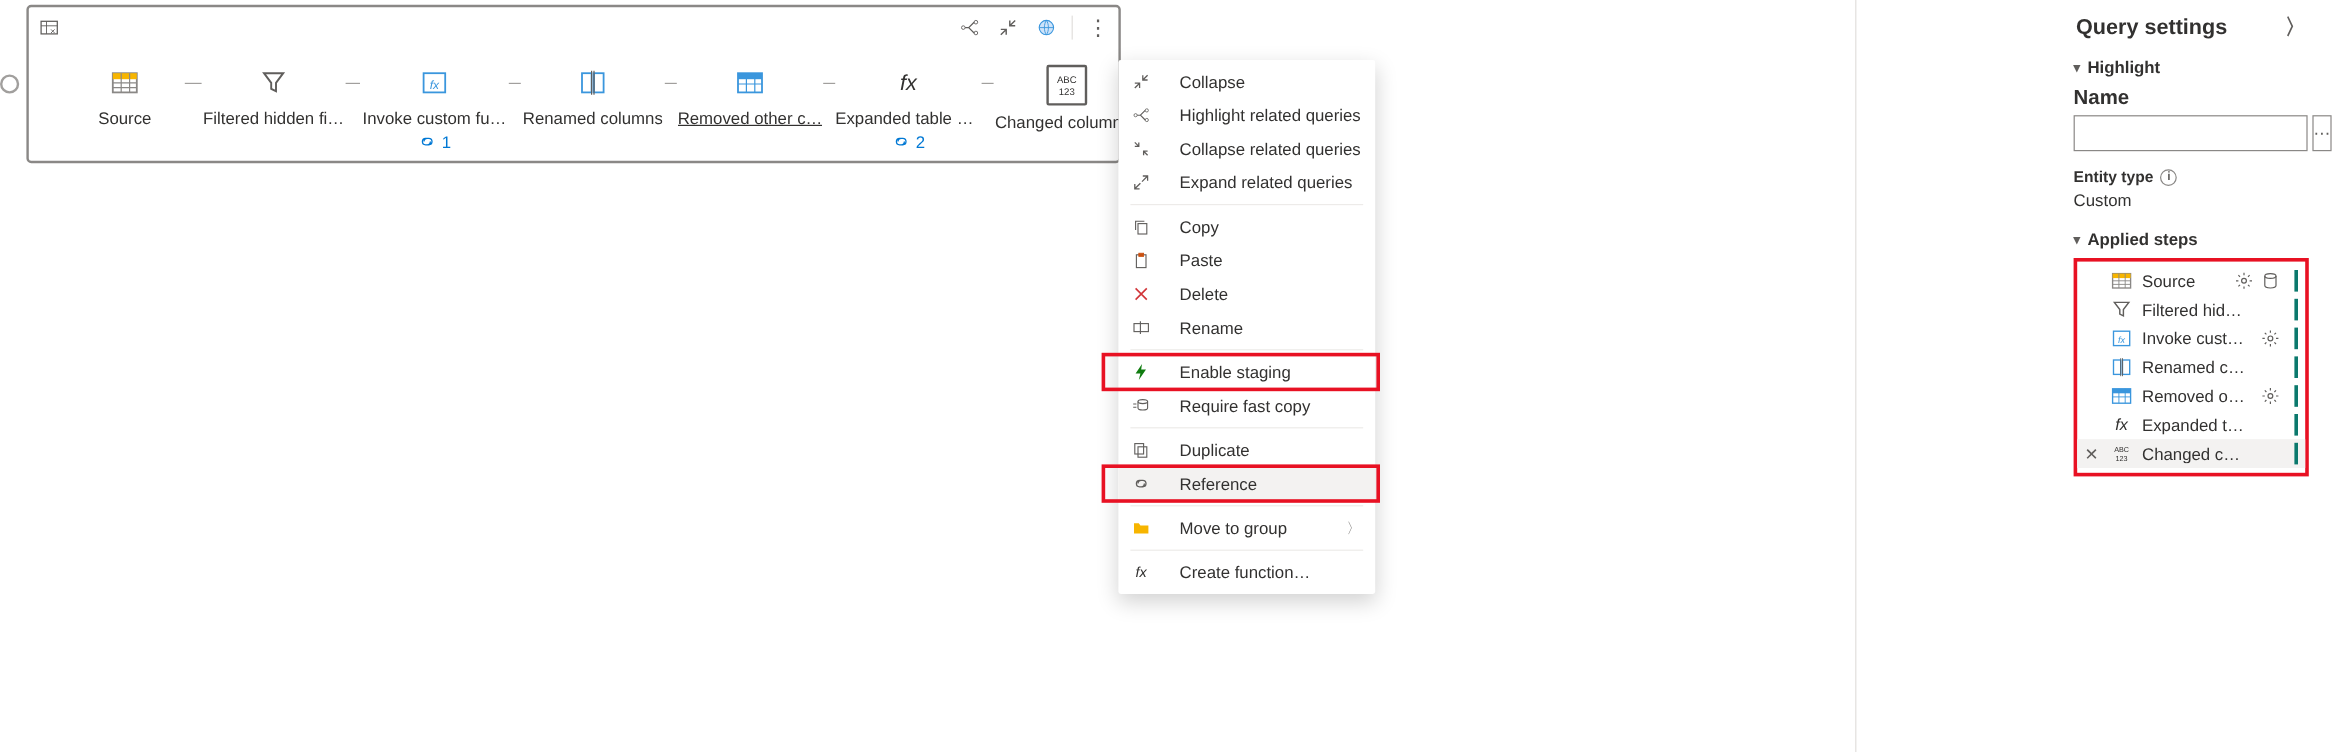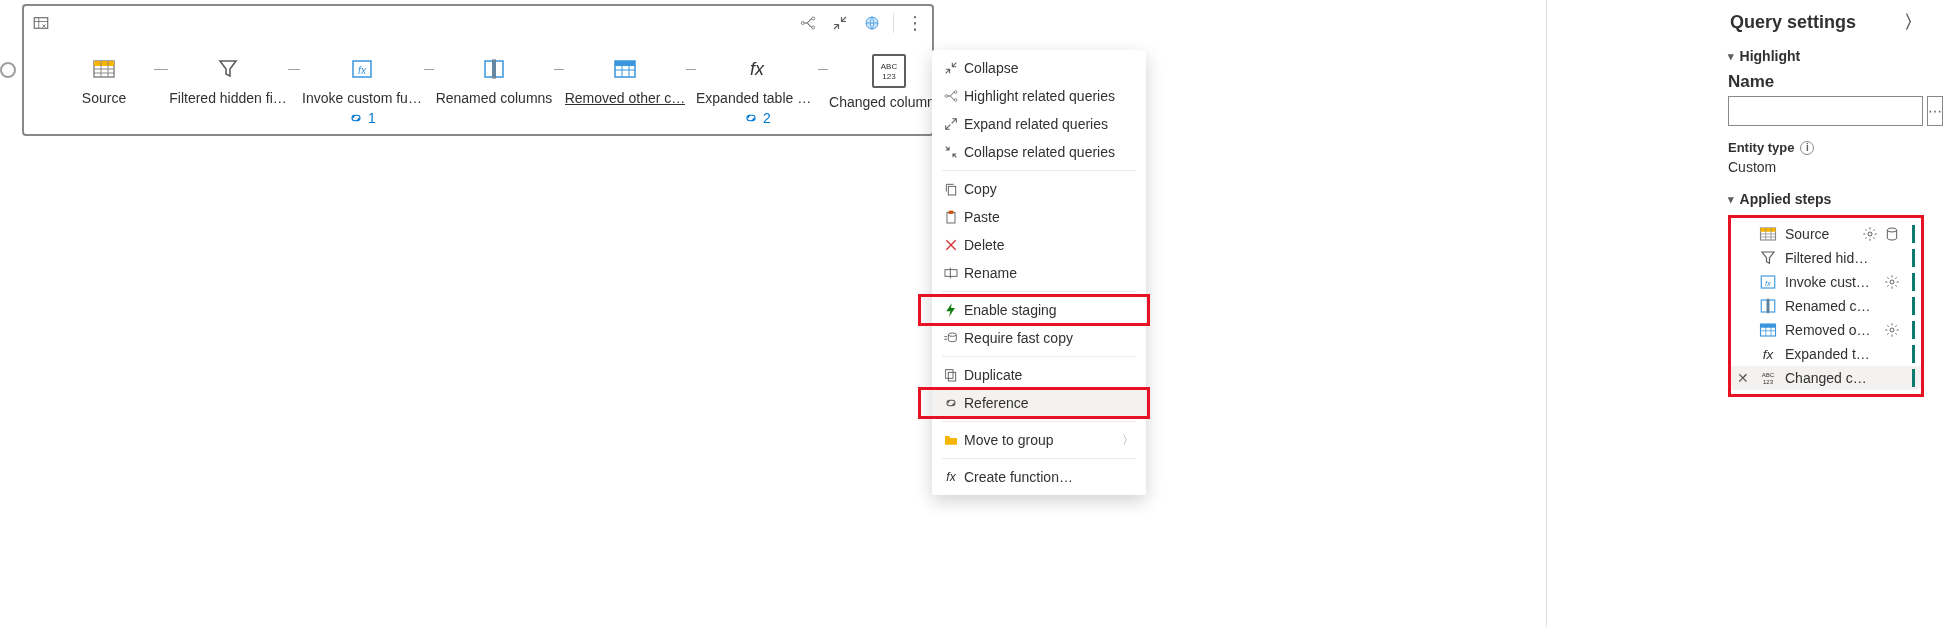--- a/index.html
+++ b/index.html
@@ -138,21 +138,21 @@
     width: 214px;
     background: #fff;
     box-shadow: 0 6px 18px rgba(0,0,0,.18);
     border-radius: 2px;
     padding: 4px 0;
   }
   .menu-item {
     display: flex;
     align-items: center;
     padding: 5px 12px 5px 10px;
-    gap: 4px;
+    gap: 23px;
     position: relative;
   }
   .menu-item.hover { background: var(--hover-grey); }
   .menu-icon {
     width: 18px; height: 18px;
     flex: 0 0 18px;
     display: flex; align-items: center; justify-content: center;
     color: var(--icon-grey);
   }
   .menu-icon svg { width: 16px; height: 16px; }
@@ -541,32 +541,32 @@
       <div class="menu-icon">
         <svg viewBox="0 0 24 24">
           <use href="#i-branch"></use>
         </svg>
       </div>
       <div class="menu-label">Highlight related queries</div>
     </div>
     <div class="menu-item">
       <div class="menu-icon">
         <svg viewBox="0 0 24 24">
+          <use href="#i-collapse-in"></use>
+        </svg>
+      </div>
+      <div class="menu-label">Collapse related queries</div>
+    </div>
+    <div class="menu-item">
+      <div class="menu-icon">
+        <svg viewBox="0 0 24 24">
           <use href="#i-expand-out"></use>
         </svg>
       </div>
       <div class="menu-label">Expand related queries</div>
-    </div>
-    <div class="menu-item">
-      <div class="menu-icon">
-        <svg viewBox="0 0 24 24">
-          <use href="#i-collapse-in"></use>
-        </svg>
-      </div>
-      <div class="menu-label">Collapse related queries</div>
     </div>
     <div class="menu-sep"></div>
     <div class="menu-item">
       <div class="menu-icon">
         <svg viewBox="0 0 24 24">
           <use href="#i-copy"></use>
         </svg>
       </div>
       <div class="menu-label">Copy</div>
     </div>

